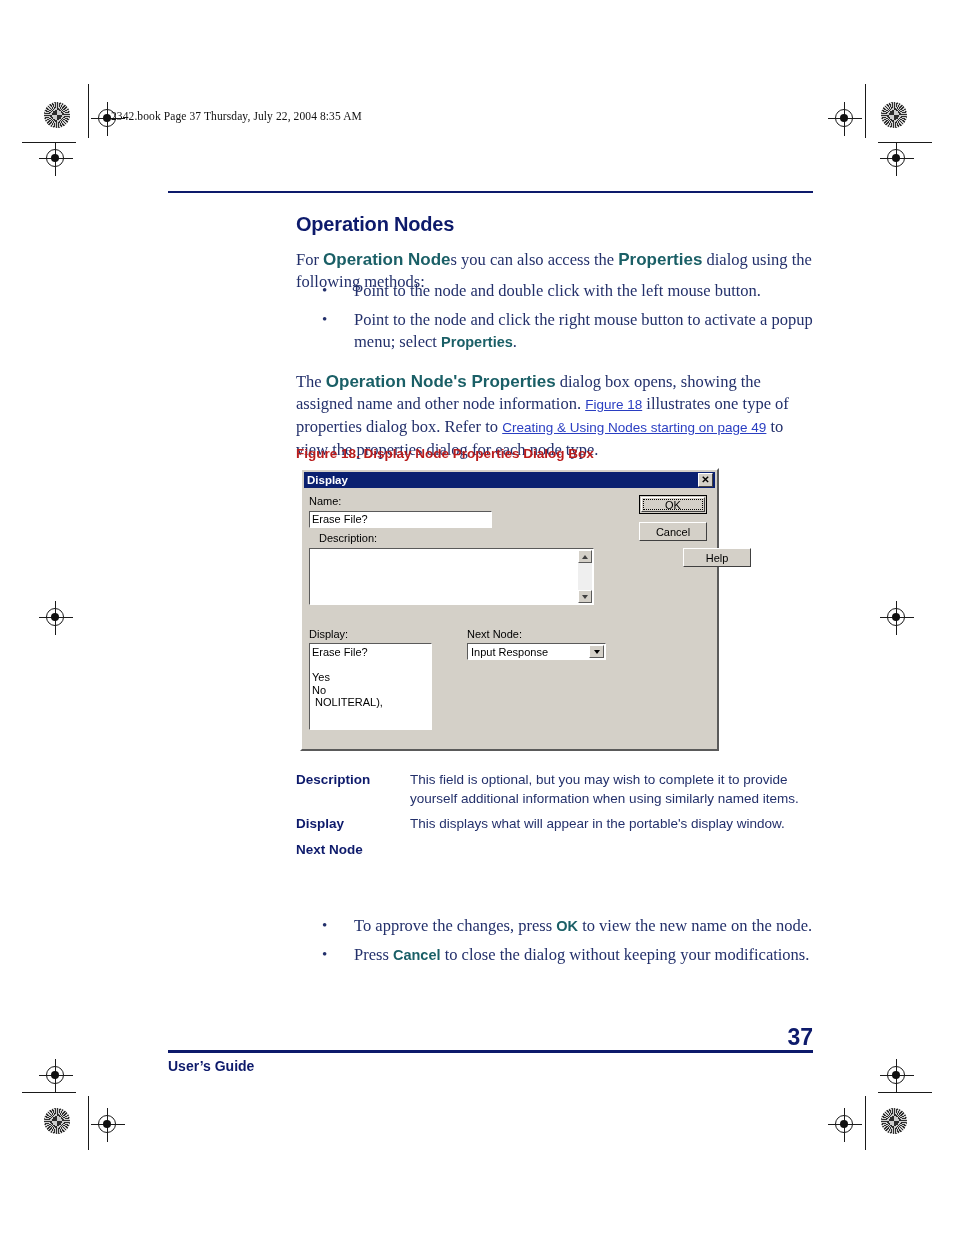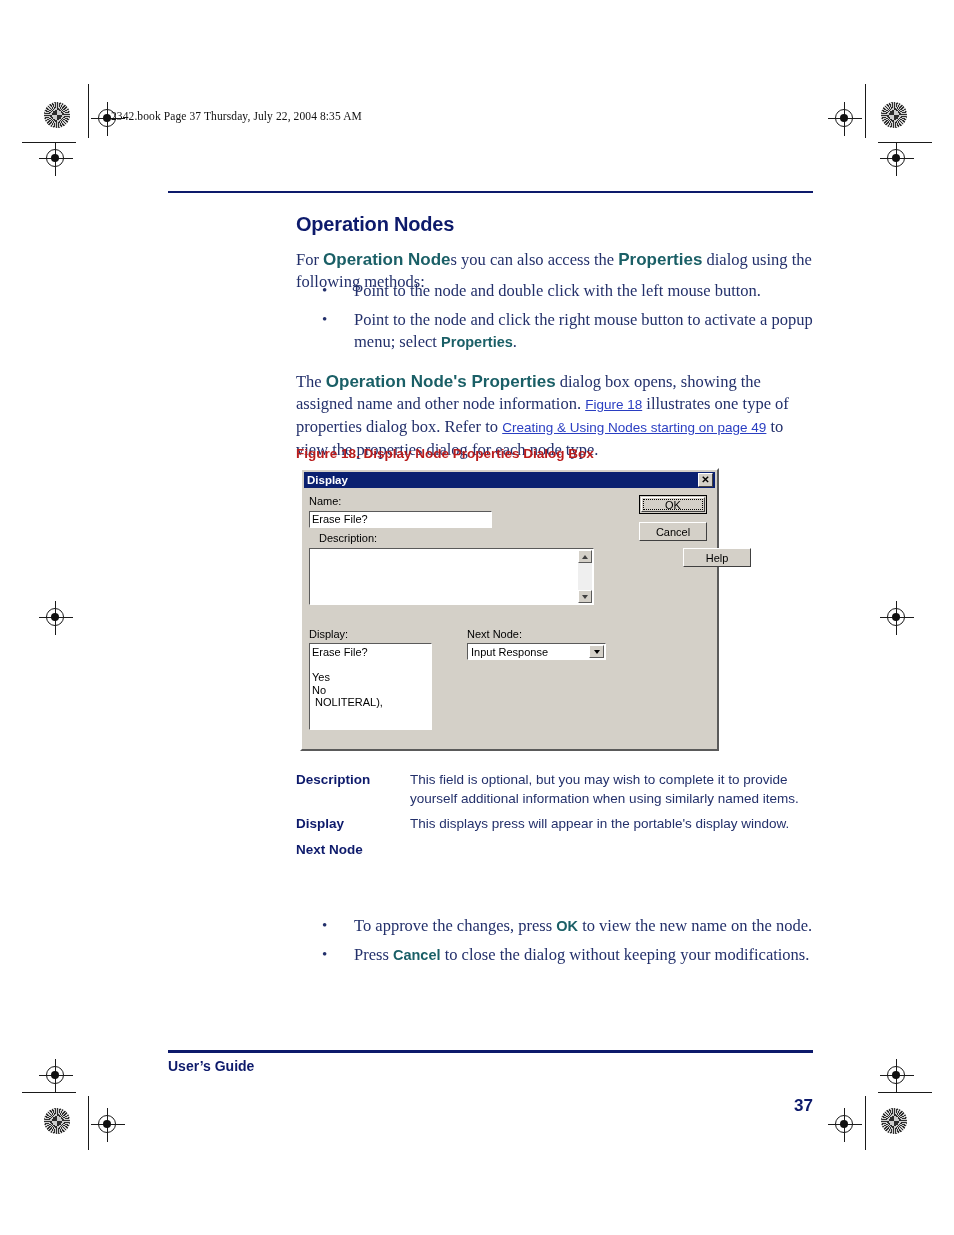--- a/index.html
+++ b/index.html
@@ -411,24 +411,24 @@
     left: 168px;
     top: 1058px;
     font-family: "Liberation Sans", sans-serif;
     font-weight: bold;
     font-size: 14px;
     color: #0d1a6b;
   }
   .footer-page {
     position: absolute;
     right: 141px;
-    top: 1096px;
-    font-family: "Liberation Sans", sans-serif;
-    font-weight: bold;
-    font-size: 17px;
+    top: 1024px;
+    font-family: "Liberation Sans", sans-serif;
+    font-weight: bold;
+    font-size: 23px;
     color: #0d1a6b;
   }
 </style>
 </head>
 <body>
 
 <div class="halftone" style="left:44px;  top:102px;"></div>
 <div class="halftone" style="left:881px; top:102px;"></div>
 <div class="halftone" style="left:44px;  top:1108px;"></div>
 <div class="halftone" style="left:881px; top:1108px;"></div>
@@ -573,21 +573,21 @@
     </div>
   </div>
 
   <div class="defs">
     <div class="def-row">
       <div class="def-term">Description</div>
       <div class="def-desc">This field is optional, but you may wish to complete it to provide yourself additional information when using similarly named items.</div>
     </div>
     <div class="def-row">
       <div class="def-term">Display</div>
-      <div class="def-desc">This displays press will appear in the portable's display window.</div>
+      <div class="def-desc">This displays what will appear in the portable's display window.</div>
     </div>
     <div class="def-row">
       <div class="def-term">Next Node</div>
     </div>
   </div>
 
   <ul class="bullets bullets-b">
     <li><span>To approve the changes, press </span><b>OK</b><span> to view the new name on the node.</span></li>
     <li><span>Press </span><b>Cancel</b><span> to close the dialog without keeping your modifications.</span></li>
   </ul>

